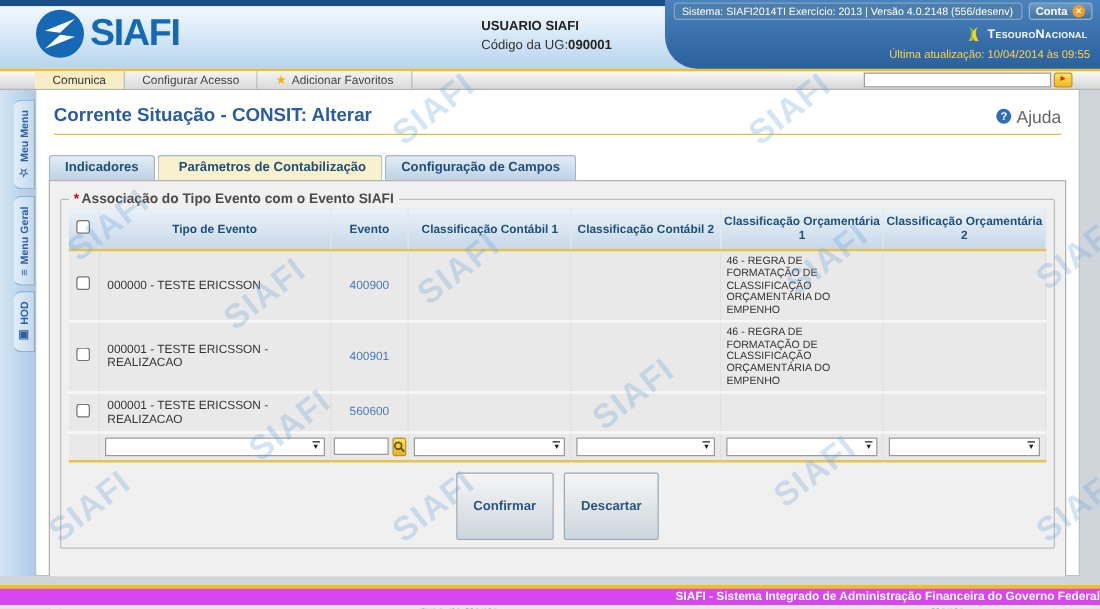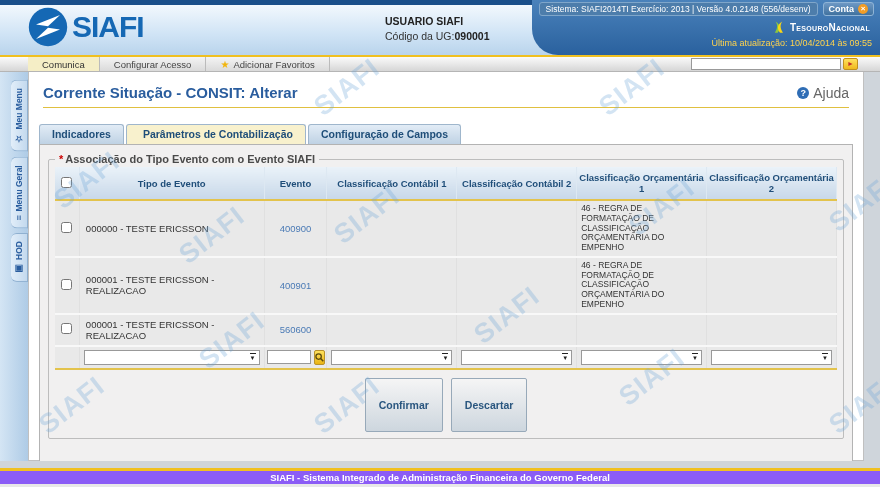--- a/index.html
+++ b/index.html
@@ -86,22 +86,22 @@
 
   .btnrow { text-align:center; margin-top:8px; display:flex; justify-content:center; gap:8px; }
   .btn-light { background:linear-gradient(180deg,#f5f5f5,#cdd6de); border:1px solid #97a9b9; border-radius:2px;
       color:#29567f; font-size:10.5px; font-weight:bold; padding:20px 13px; cursor:pointer; font-family:inherit; }
 
   .section2 { margin-top:26px; }
   td.t2cell { border-bottom:2px solid #e3c34c; }
 
   
   .gap { height:7px; background:#d0d5da; }
-  .footerbar { border-top:3px solid #f0c020; height:16px; background:#8b5cf6; color:#fff; font-size:9.5px; font-weight:bold;
-      text-align:center; line-height:13px; }
+  .footerbar { border-top:3px solid #f0c020; height:16px; background:#d946ef; color:#fff; font-size:9.5px; font-weight:bold;
+      text-align:right; line-height:13px; }
   .bottomgap { flex:1; background:#e8e8e8; }
 
   
   .wm-layer { position:absolute; inset:0; pointer-events:none; z-index:3; }
   .wm { position:absolute; font-size:27px; font-weight:bold; color:rgba(110,165,215,0.30);
       transform:rotate(-38deg); letter-spacing:1px; }
 </style>
 </head>
 <body>
 

